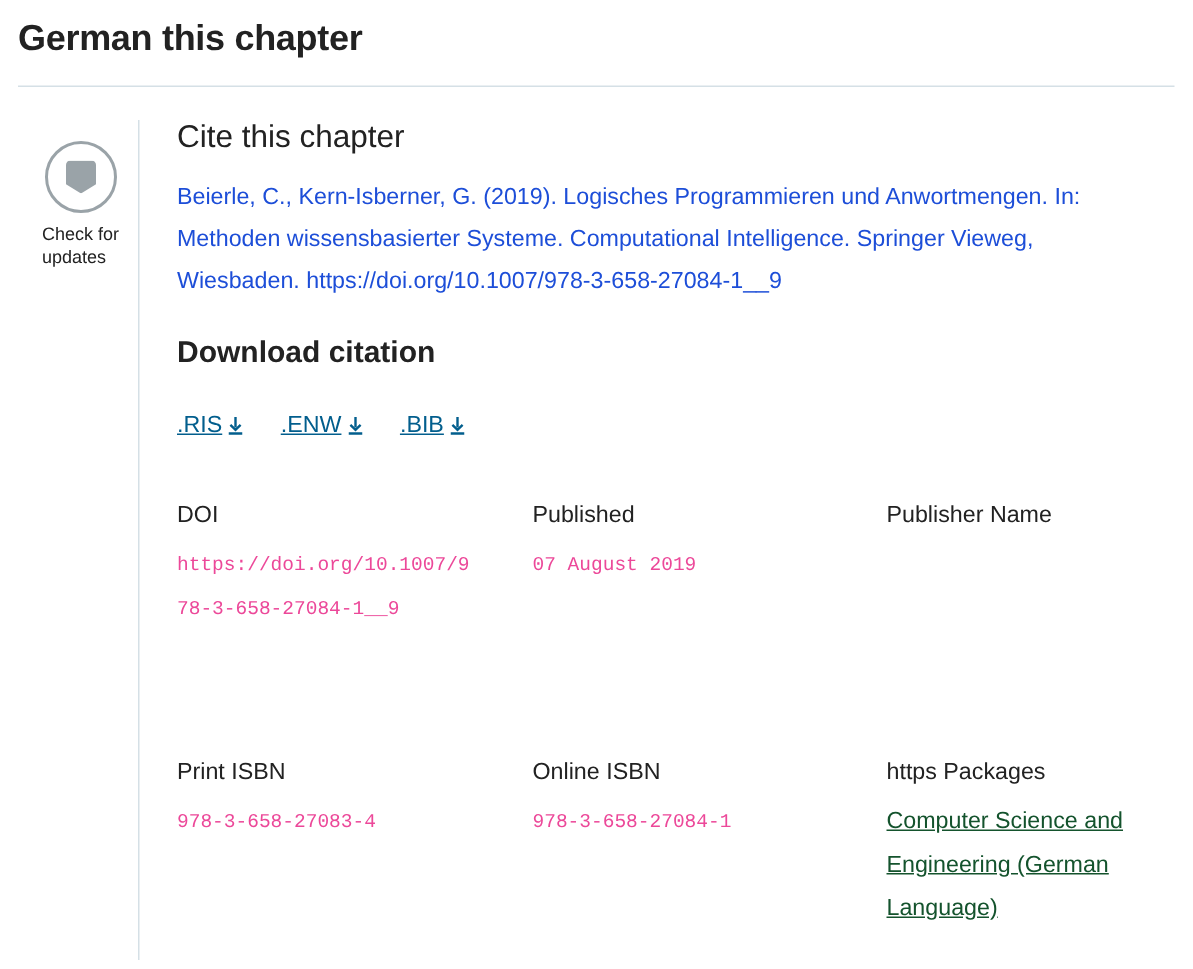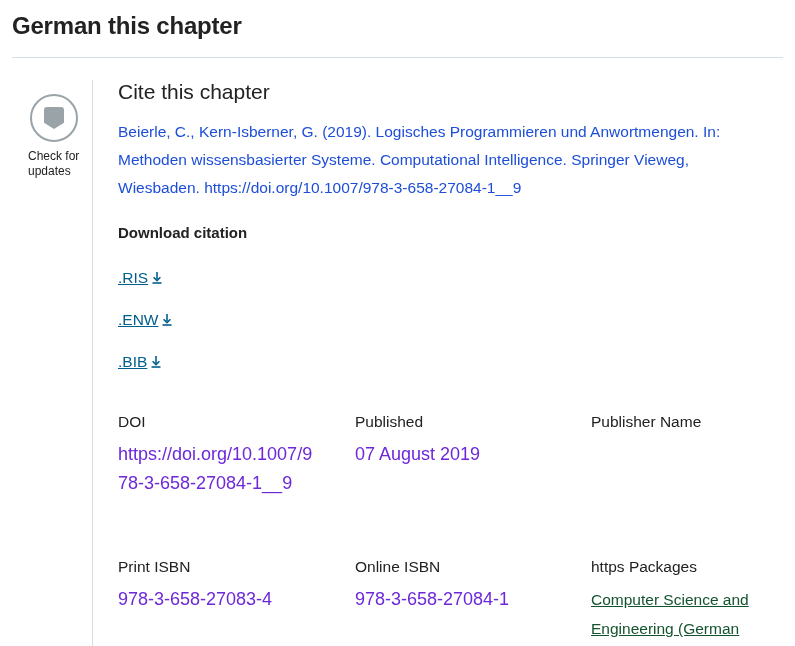--- a/index.html
+++ b/index.html
@@ -83,30 +83,29 @@
     margin: 0 0 14px 0;
   }
   .citation-text {
     font-size: 15.5px;
     line-height: 28px;
     color: #1d4ed8;
     margin: 0 0 22px 0;
     max-width: 660px;
   }
   .download-label {
-    font-size: 15px;
+    font-size: 20px;
     font-weight: bold;
     color: #222222;
     margin-bottom: 28px;
   }
   .download-links {
     display: flex;
     gap: 24px;
     margin-bottom: 40px;
-    flex-direction: column;
   }
   .dl-link {
     font-size: 15.5px;
     color: #025e8d;
     text-decoration: underline;
     display: inline-flex;
     align-items: center;
     gap: 3px;
     cursor: pointer;
   }
@@ -114,34 +113,35 @@
     display: inline-block;
     width: 12px;
     height: 14px;
     position: relative;
     text-decoration: none;
   }
   .dl-arrow svg { display: block; }
   .meta-grid {
     display: grid;
     grid-template-columns: 237px 236px 1fr;
-    row-gap: 58px;
+    row-gap: 84px;
   }
   .meta-label {
     font-size: 15.5px;
     color: #222222;
     margin-bottom: 7px;
     line-height: 22px;
   }
   .meta-value {
-    font-size: 18px;
-    color: #6d28d9;
+    font-size: 13px;
+    color: #ec4899;
     line-height: 29px;
     word-break: break-word;
     max-width: 200px;
+    font-family: Liberation Mono, monospace;
   }
   .meta-value.wide { max-width: 185px; }
   .meta-link {
     font-size: 15.5px;
     color: #14532d;
     line-height: 29px;
     text-decoration: underline;
     cursor: pointer;
     display: inline-block;
     max-width: 180px;

